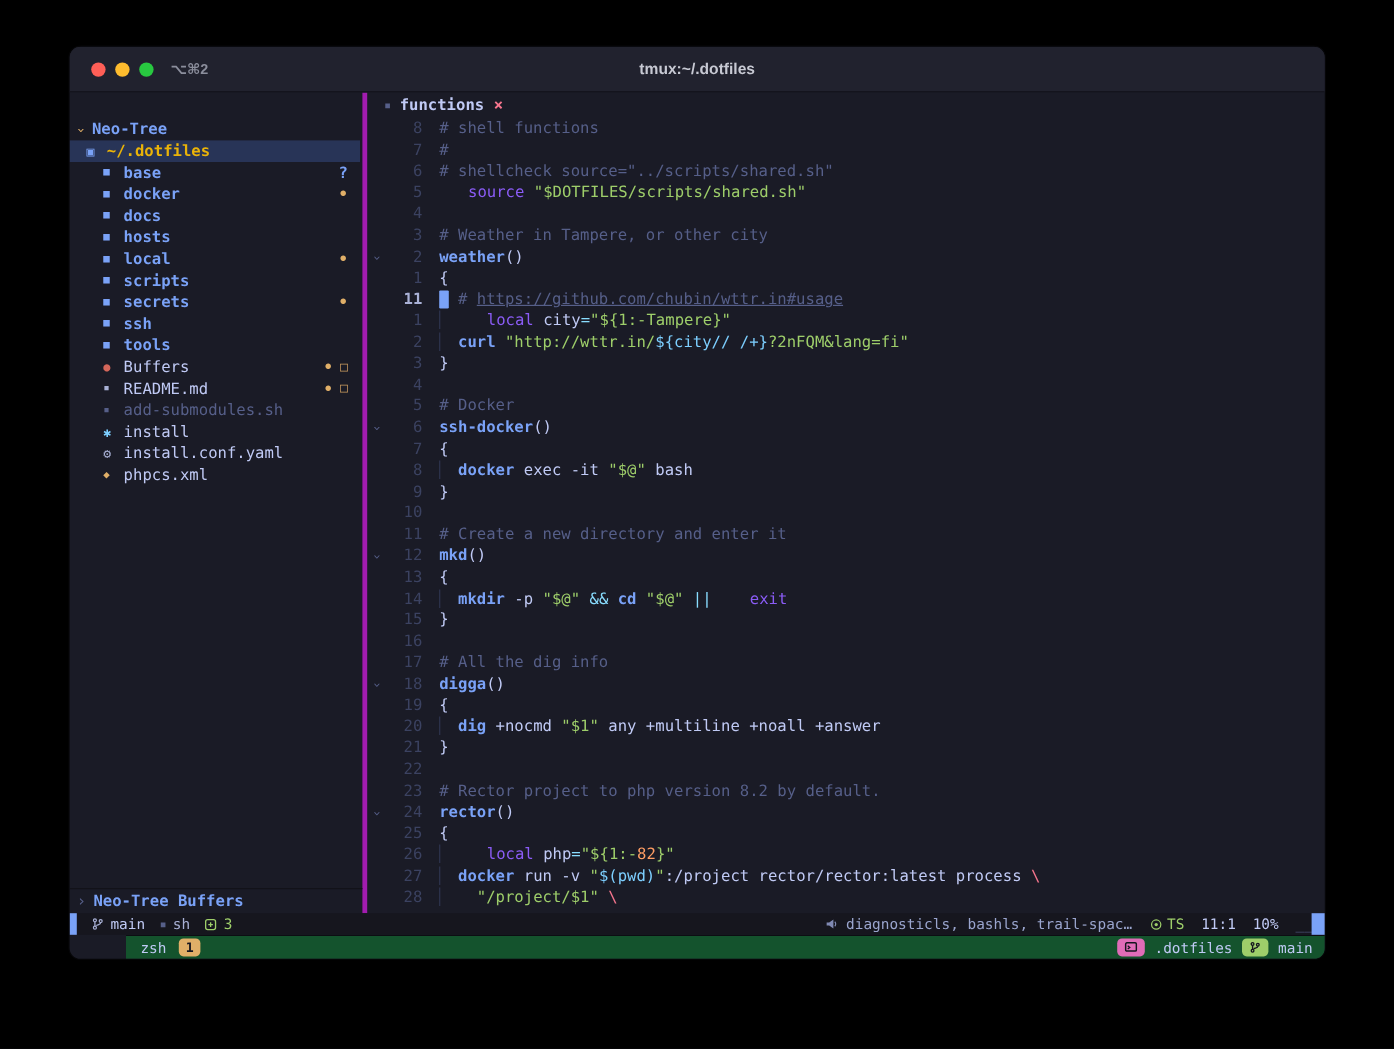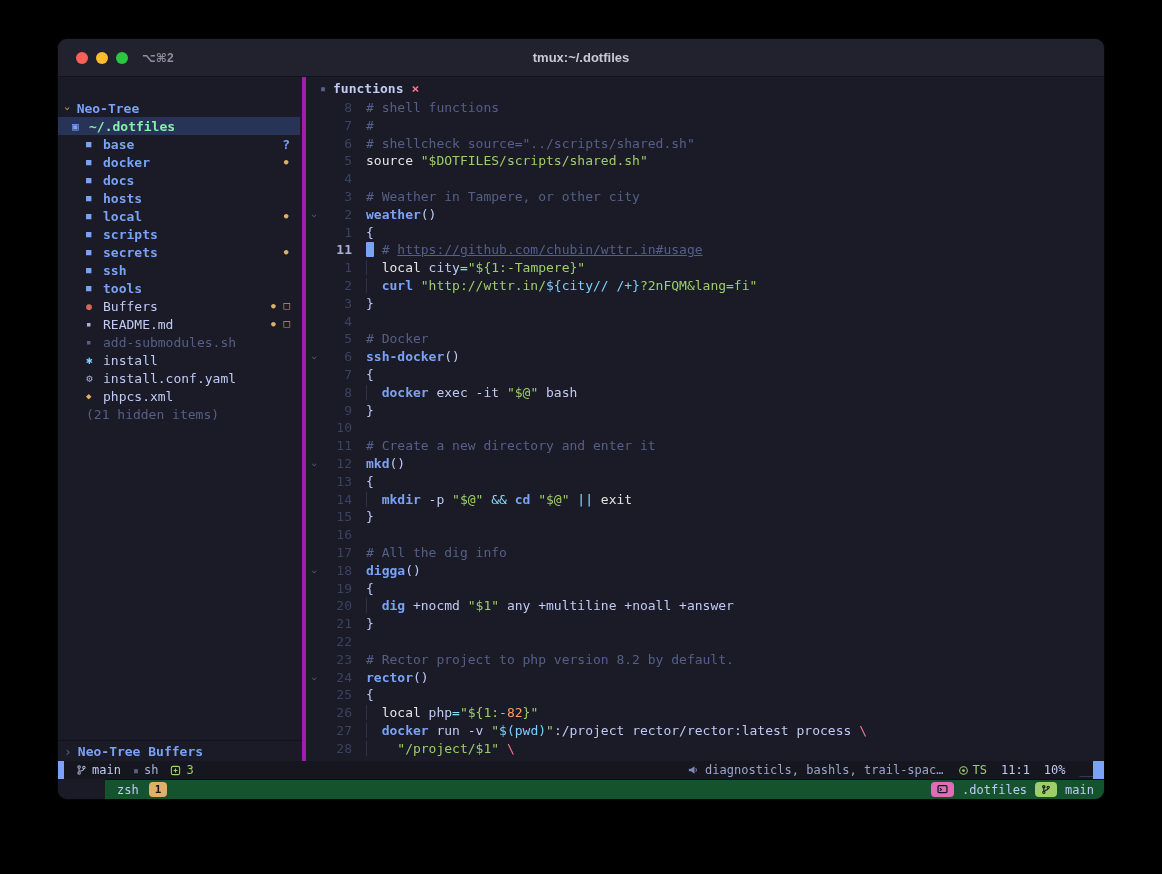--- a/index.html
+++ b/index.html
@@ -33,21 +33,21 @@
   .content { flex:1 1 auto; display:flex; min-height:0; }
   
   .sidebar {
     flex:0 0 248px; border-right:4px solid #a21caf; padding-top:22px;
     display:flex; flex-direction:column; font-size:13px; min-height:0;
   }
   .nt-row { height:18px; display:flex; align-items:center; padding-right:12px; white-space:pre; }
   .nt-header { padding-left:6px; }
   .nt-title { color:#7aa2f7; font-weight:700; margin-left:6px; }
   .nt-root { padding-left:14px; background:#283457; margin-right:2px; }
-  .nt-root .nt-label { color:#86efac; font-weight:700; }
+  .nt-root .nt-label { color:#eab308; font-weight:700; }
   .nt-item { padding-left:28px; }
   .nt-icon { width:15px; flex:0 0 auto; font-size:9px; display:inline-block; }
   .nt-root .nt-icon { font-size:11px; color:#7aa2f7; }
   .nt-label { margin-left:2px; }
   .lbl-dir { color:#7aa2f7; font-weight:700; }
   .lbl-file { color:#c0caf5; }
   .nt-item.dim .lbl-file { color:#565f89; }
   .i-dir{ color:#7aa2f7; } .i-brew{ color:#d4665a; font-size:10px;} .i-md{ color:#a9b1d6; }
   .i-sh{ color:#565f89; } .i-star{ color:#7dcfff; font-size:11px; } .i-gear{ color:#a9b1d6; font-size:11px; } .i-xml{ color:#e0af68; }
   .nt-badges { margin-left:auto; display:flex; gap:6px; }
@@ -74,21 +74,21 @@
   .cl { display:flex; height:17.8px; }
   .fold { flex:0 0 16px; text-align:center; }
   .ln { flex:0 0 30px; text-align:right; color:#3b4261; }
   .ln.curln { color:#a9b1d6; font-weight:700; }
   .txt { padding-left:14px; }
   .seg-c { color:#565f89; }
   .seg-url { color:#565f89; text-decoration:underline; }
   .seg-t { color:#c0caf5; }
   .seg-fn { color:#7aa2f7; font-weight:700; }
   .seg-str { color:#9ece6a; }
-  .seg-kw { color:#e5e5e5; }
+  .seg-kw { color:#8b5cf6;margin-left:24px; }
   .seg-op { color:#89ddff; }
   .seg-spec { color:#7dcfff; }
   .seg-num { color:#ff9e64; }
   .seg-red { color:#f7768e; }
   .seg-guide { color:#2e344f; }
   .seg-cursor { background:#7aa2f7; color:transparent; border-radius:1px; }
   
   .statusline {
     flex:0 0 18px; background:#16161e; display:flex; align-items:center;
     font-size:12px; color:#a9b1d6; position:relative;
@@ -159,21 +159,20 @@
           <div class="nt-row nt-item"><span class="nt-icon i-dir">■</span><span class="nt-label lbl-dir">secrets</span><span class="nt-badges"><span class="badge b-dot">•</span></span></div>
           <div class="nt-row nt-item"><span class="nt-icon i-dir">■</span><span class="nt-label lbl-dir">ssh</span><span class="nt-badges"></span></div>
           <div class="nt-row nt-item"><span class="nt-icon i-dir">■</span><span class="nt-label lbl-dir">tools</span><span class="nt-badges"></span></div>
           <div class="nt-row nt-item"><span class="nt-icon i-brew">●</span><span class="nt-label lbl-file">Buffers</span><span class="nt-badges"><span class="badge b-dot">•</span><span class="badge b-sq">□</span></span></div>
           <div class="nt-row nt-item"><span class="nt-icon i-md">▪</span><span class="nt-label lbl-file">README.md</span><span class="nt-badges"><span class="badge b-dot">•</span><span class="badge b-sq">□</span></span></div>
           <div class="nt-row nt-item dim"><span class="nt-icon i-sh">▪</span><span class="nt-label lbl-file">add-submodules.sh</span><span class="nt-badges"></span></div>
           <div class="nt-row nt-item"><span class="nt-icon i-star">✱</span><span class="nt-label lbl-file">install</span><span class="nt-badges"></span></div>
           <div class="nt-row nt-item"><span class="nt-icon i-gear">⚙</span><span class="nt-label lbl-file">install.conf.yaml</span><span class="nt-badges"></span></div>
           <div class="nt-row nt-item"><span class="nt-icon i-xml">◆</span><span class="nt-label lbl-file">phpcs.xml</span><span class="nt-badges"></span></div>
         </div>
-      <div class="nt-row nt-hidden">(21 hidden items)</div>
       <div class="nt-buffers">
         <span class="arrow">›</span>
         <span class="nt-title">Neo-Tree Buffers</span>
       </div>
     </div>
 
     <div class="editor">
       <div class="tabline">
         <span class="tab-icon">▪</span>
         <span class="tab-label">functions</span>

